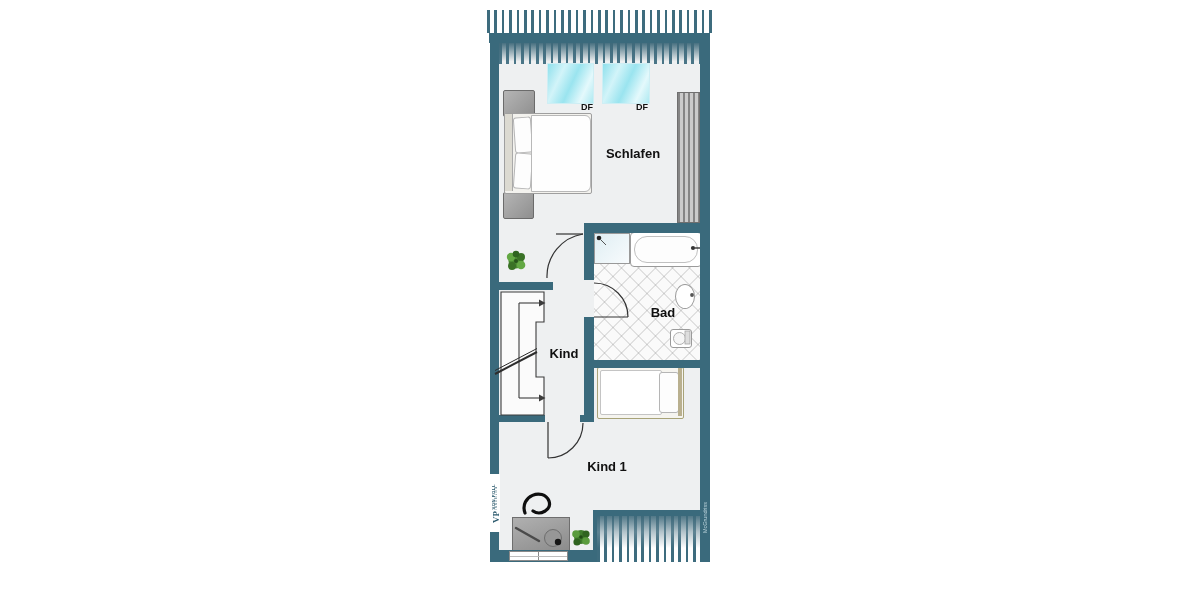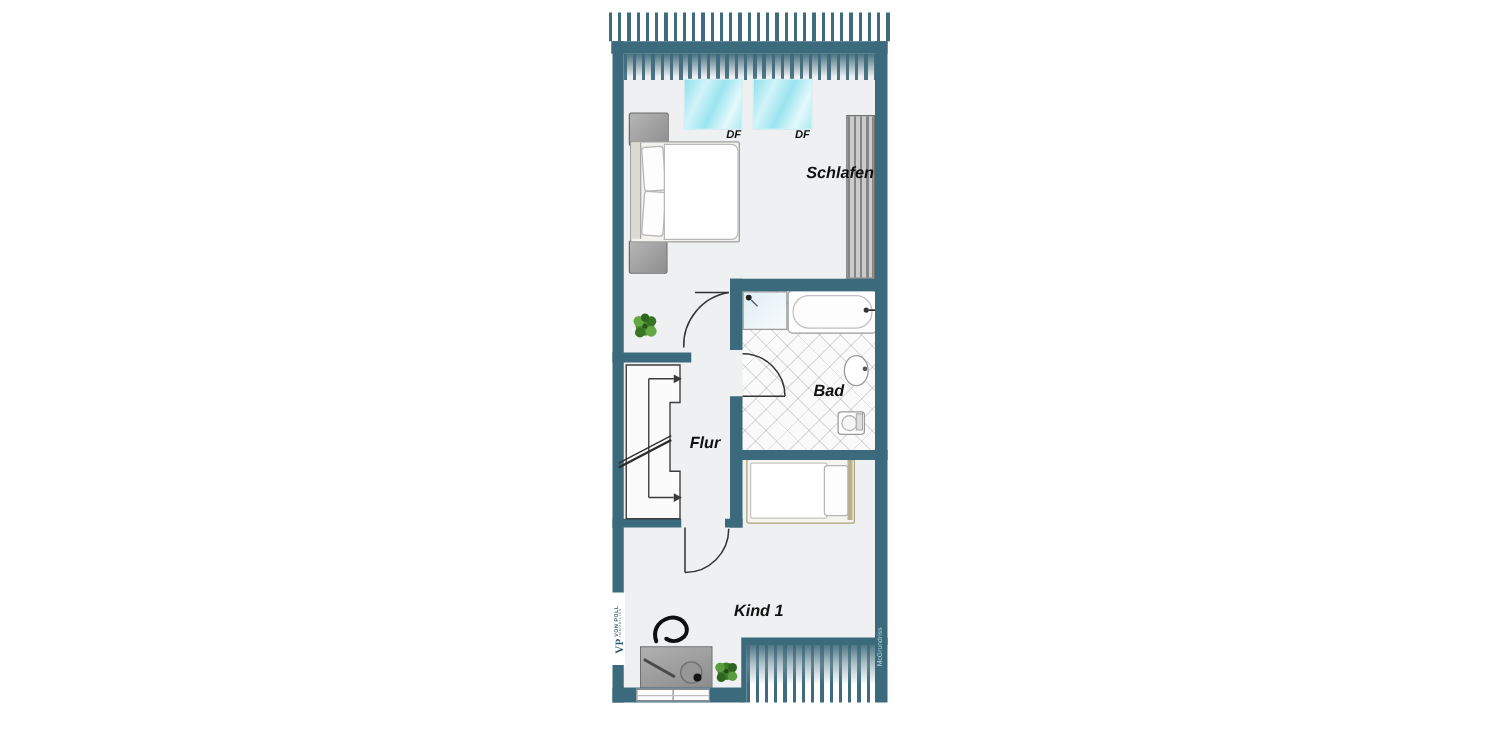--- a/index.html
+++ b/index.html
@@ -19,21 +19,21 @@
     background-image:repeating-linear-gradient(45deg,rgba(110,110,110,0.18) 0px,rgba(110,110,110,0.18) 1px,rgba(0,0,0,0) 1px,rgba(0,0,0,0) 12px),
                      repeating-linear-gradient(-45deg,rgba(110,110,110,0.18) 0px,rgba(110,110,110,0.18) 1px,rgba(0,0,0,0) 1px,rgba(0,0,0,0) 12px);}
   
   .skylight{background-image:linear-gradient(115deg,#8fe0ec 0%,#d2f4f9 28%,#9ae4ef 52%,#e4f9fc 78%,#aee9f1 100%);
             border:1px solid #cfeef4;}
   .wardrobe{background-image:repeating-linear-gradient(to right,#858585 0px,#858585 2px,#cbcbcb 2px,#cbcbcb 5px);
             border:1px solid #6f6f6f;}
   .gray-box{background:linear-gradient(135deg,#b5b5b5,#8f8f8f);border:1px solid #6b6b6b;border-radius:2px;}
   .bedframe{background:#f3f2ee;border:1px solid #9f9f9f;border-radius:2px;}
   .white-soft{background:#fdfdfd;border:1px solid #b5b5b5;}
-  .lbl{position:absolute;color:#101010;font-weight:bold;text-align:center;font-style:italic;}
+  .lbl{position:absolute;color:#101010;font-weight:bold;text-align:center;}
   .room-lbl{font-size:13px;}
   .df-lbl{font-size:9px;text-align:right;}
   .rot{transform:rotate(-90deg);display:flex;align-items:center;justify-content:center;}
   svg{display:block;}
 </style>
 </head>
 <body>
 
 <div id="canvas">
   <div id="plan">
@@ -151,24 +151,24 @@
       <g>
         <circle cx="112" cy="228" r="2.3" fill="#222"></circle>
         <line x1="114" y1="230" x2="119" y2="235" stroke="#555" stroke-width="1"></line>
         <circle cx="206" cy="238" r="2.1" fill="#333"></circle>
         <line x1="208" y1="238" x2="213" y2="238" stroke="#333" stroke-width="1.4"></line>
         <circle cx="205" cy="285" r="1.9" fill="#555"></circle>
         <rect x="198" y="321" width="5" height="13" fill="#dedede" stroke="#a5a5a5" stroke-width="0.8"></rect>
       </g>
     </svg>
 
-    <div class="lbl room-lbl" style="left:106px;top:120px;width:80px;padding-left:39px;">Schlafen</div>
+    <div class="lbl room-lbl" style="left:106px;top:136px;width:80px;">Schlafen</div>
     <div class="lbl room-lbl" style="left:156px;top:295px;width:40px;">Bad</div>
-    <div class="lbl room-lbl" style="left:52px;top:336px;width:50px;">Flur</div>
-    <div class="lbl room-lbl" style="left:88px;top:471px;width:64px;">Kind 1</div>
+    <div class="lbl room-lbl" style="left:52px;top:336px;width:50px;">Kind</div>
+    <div class="lbl room-lbl" style="left:88px;top:449px;width:64px;">Kind 1</div>
     <div class="lbl df-lbl" style="left:82px;top:92px;width:24px;">DF</div>
     <div class="lbl df-lbl" style="left:137px;top:92px;width:24px;">DF</div>
 
     <div class="abs" style="left:2px;top:464px;width:11px;height:58px;background:#ffffff;">
       <div class="abs rot" style="left:-23.5px;top:23.5px;width:58px;height:11px;color:#2d5b6e;white-space:nowrap;">
         <span style="font-family:'Liberation Serif',serif;font-weight:bold;font-size:9px;margin-right:1.5px;">VP</span>
         <span style="display:inline-flex;flex-direction:column;line-height:1;">
           <span style="font-size:4.2px;font-weight:bold;letter-spacing:0.5px;">VON POLL</span>
           <span style="font-size:2.6px;letter-spacing:0.8px;">IMMOBILIEN</span>
         </span>

